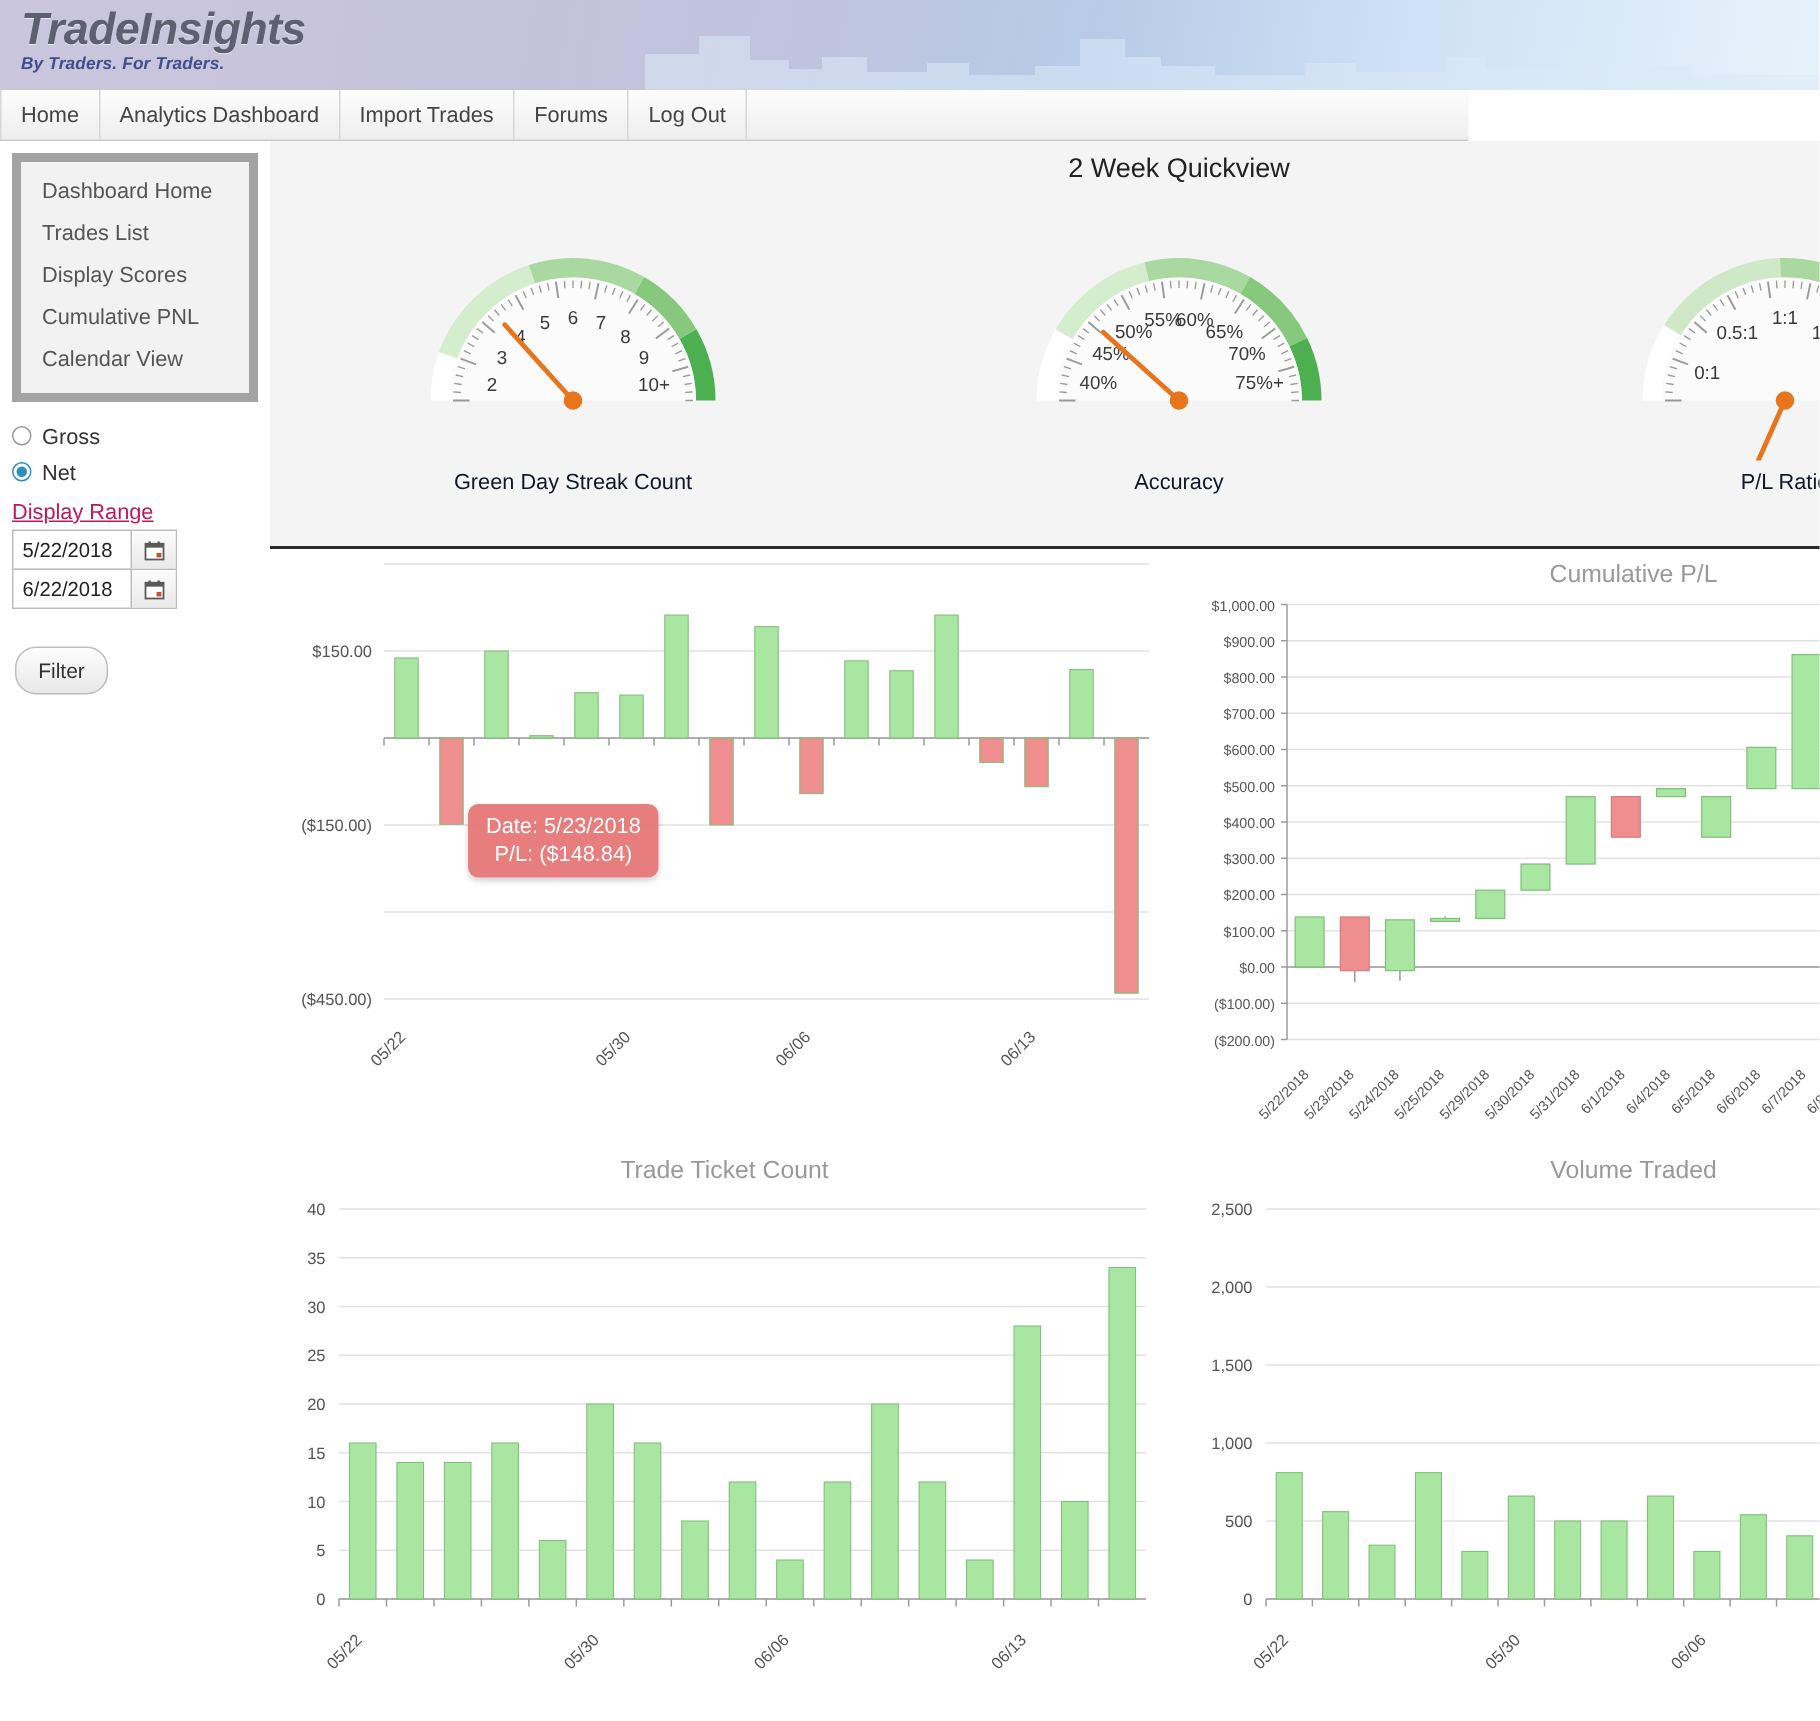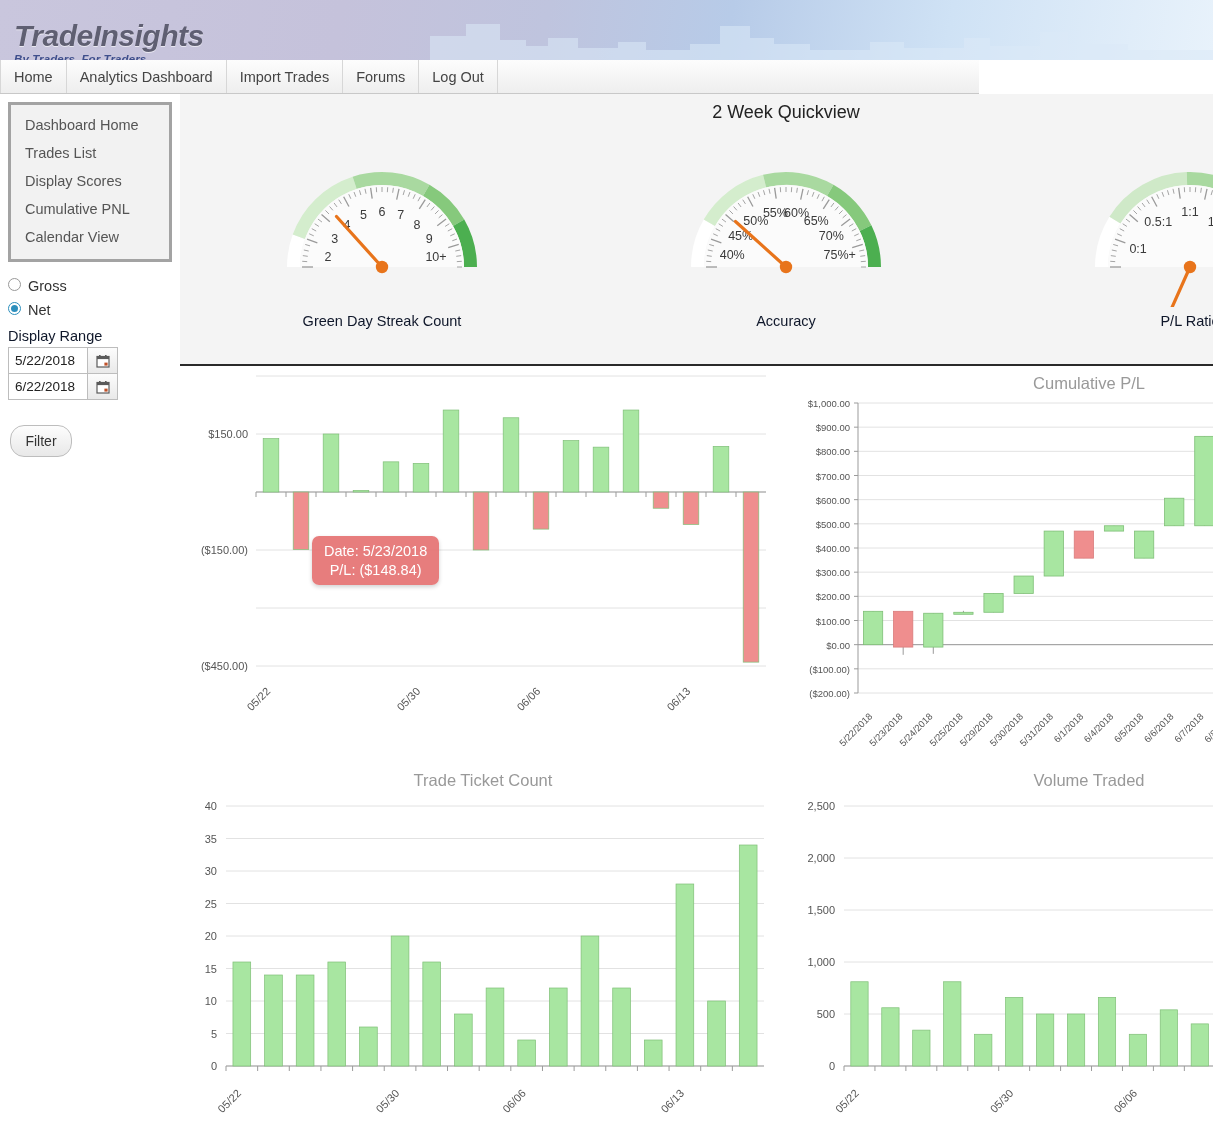--- a/index.html
+++ b/index.html
@@ -13,21 +13,21 @@
     position:relative;
   }
 
   
   .banner{
     position:relative; height:60px; width:1213px;
     background:linear-gradient(100deg,#c9c6dd 0%, #c5c2db 28%, #bfc4de 45%, #b7cbe8 60%, #cfe2f5 78%, #e8f2fb 100%);
     overflow:hidden;
   }
   .skyline{ position:absolute; bottom:0; left:0; width:100%; height:46px; opacity:.55; }
-  .logo-wrap{ position:absolute; left:14px; top:20px; }
+  .logo-wrap{ position:absolute; left:14px; top:4px; }
   .logo-main{
     font-size:30px; font-weight:bold; font-style:italic;
     color:#5f5f72; letter-spacing:-.5px; line-height:1.05;
     text-shadow:0 1px 0 rgba(255,255,255,.6);
   }
   .logo-sub{
     font-size:11.5px; font-weight:bold; font-style:italic;
     color:#3f4f8c; margin-top:1px; letter-spacing:.1px;
   }
 
@@ -45,37 +45,37 @@
     cursor:pointer; white-space:nowrap;
   }
   .nav-item:first-child{ border-left:1px solid #d7d7d7; }
 
   
   .page{ display:flex; width:1213px; height:1053px; }
   .sidebar{ width:180px; flex:0 0 180px; padding-top:8px; position:relative; }
   .content{ flex:1; position:relative; }
 
   .side-menu{
-    background:#f2f2f2; border:3px solid #a3a3a3;
+    background:#f2f2f2; border:6px solid #a3a3a3;
     margin:0 8px 0 8px; padding:6px 0 8px 0;
   }
   .side-item{
     font-size:14.5px; color:#555; padding:6px 0 6px 14px; cursor:pointer;
   }
 
   .radio-row{ display:flex; gap:7px; padding:4px 0 4px 8px; font-size:14.5px; color:#333; cursor:pointer;}
   .radio{
     width:13px; height:13px; border-radius:50%;
     border:1px solid #999; background:#fff; flex:0 0 13px;
     display:flex; align-items:center; justify-content:center;
   }
   .radio.on{ border-color:#2c8fbd; }
   .radio.on::after{ content:""; width:7px; height:7px; border-radius:50%; background:#2c8fbd; }
 
-  .range-label{ font-size:14.5px; color:#0f172a; padding:6px 0 3px 8px; }
+  .range-label{ font-size:14.5px; color:#be185d; padding:6px 0 3px 8px;text-decoration:underline; }
   .date-field{
     display:flex; margin-left:8px; width:110px;
     border:1px solid #bdbdbd; background:#fff; margin-bottom:-1px;
   }
   .date-field input{
     border:0; outline:none; width:78px; padding:5px 6px;
     font-size:13.5px; font-family:"Liberation Sans", sans-serif; color:#222;
     background:transparent;
   }
   .cal-btn{

